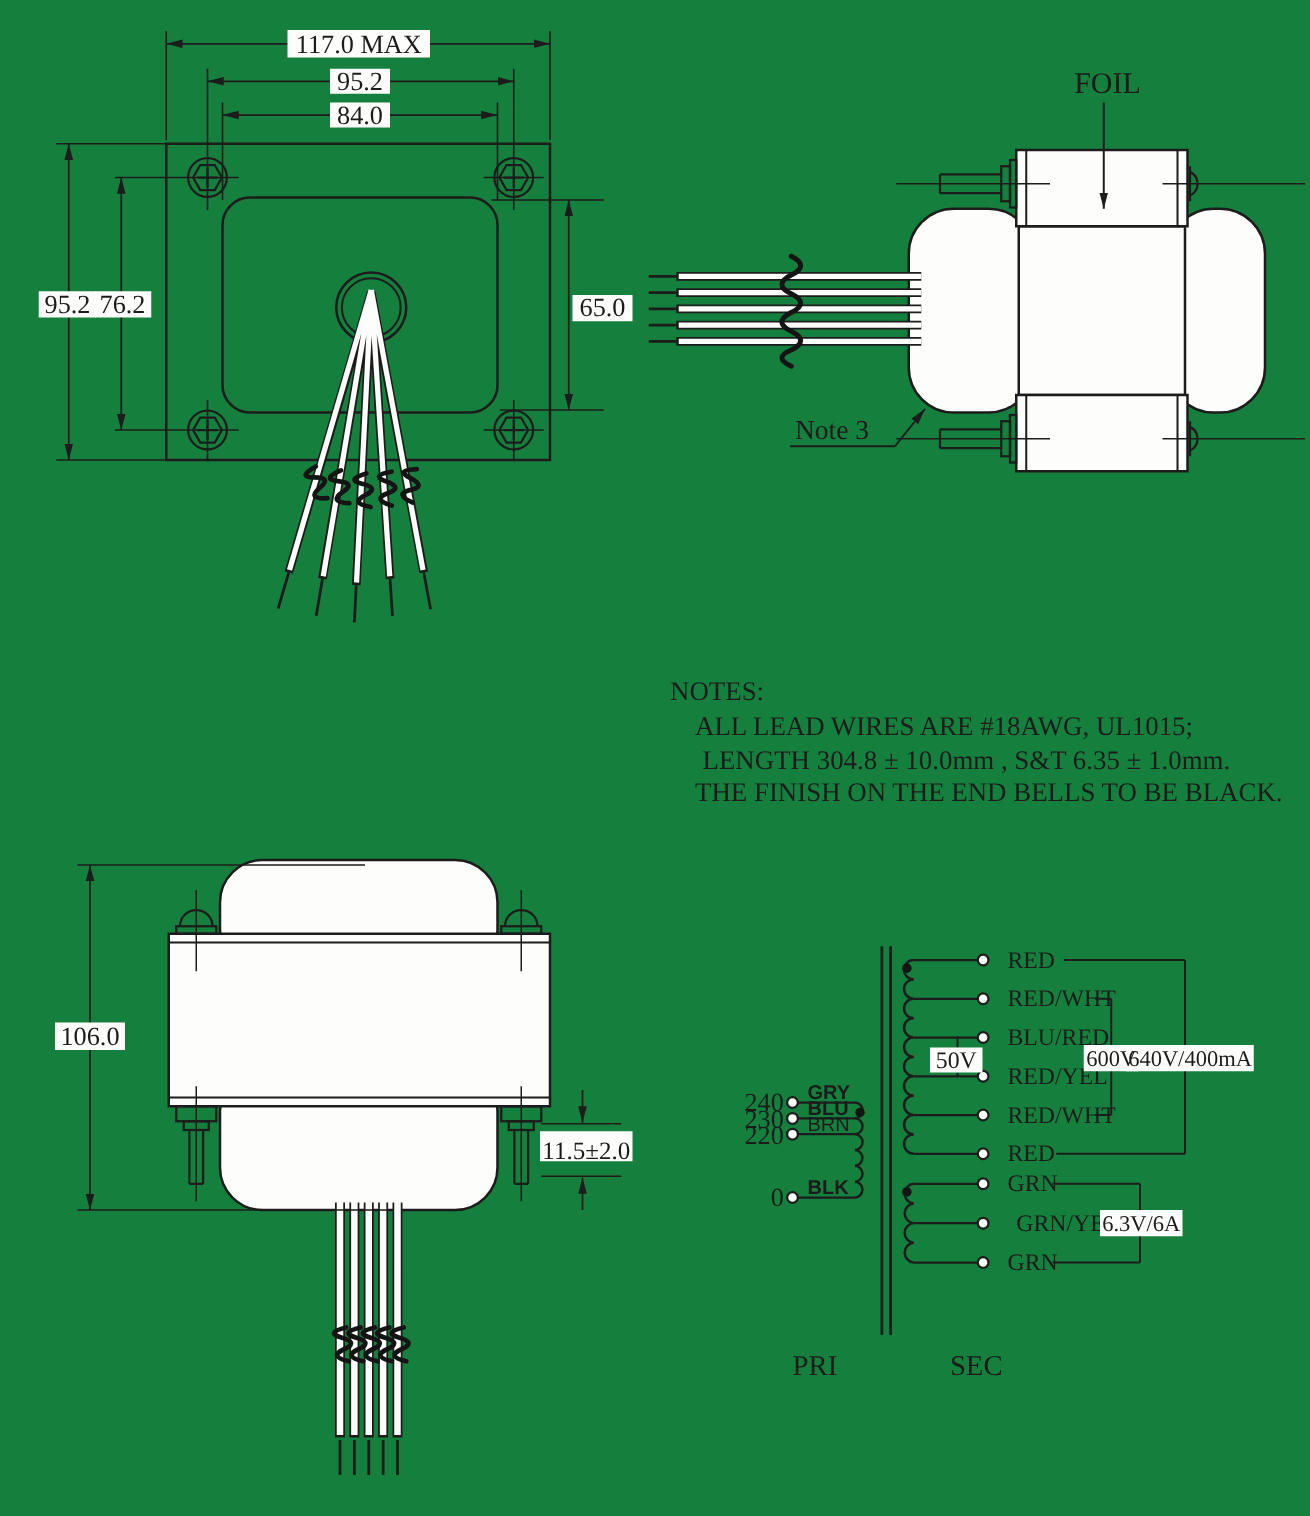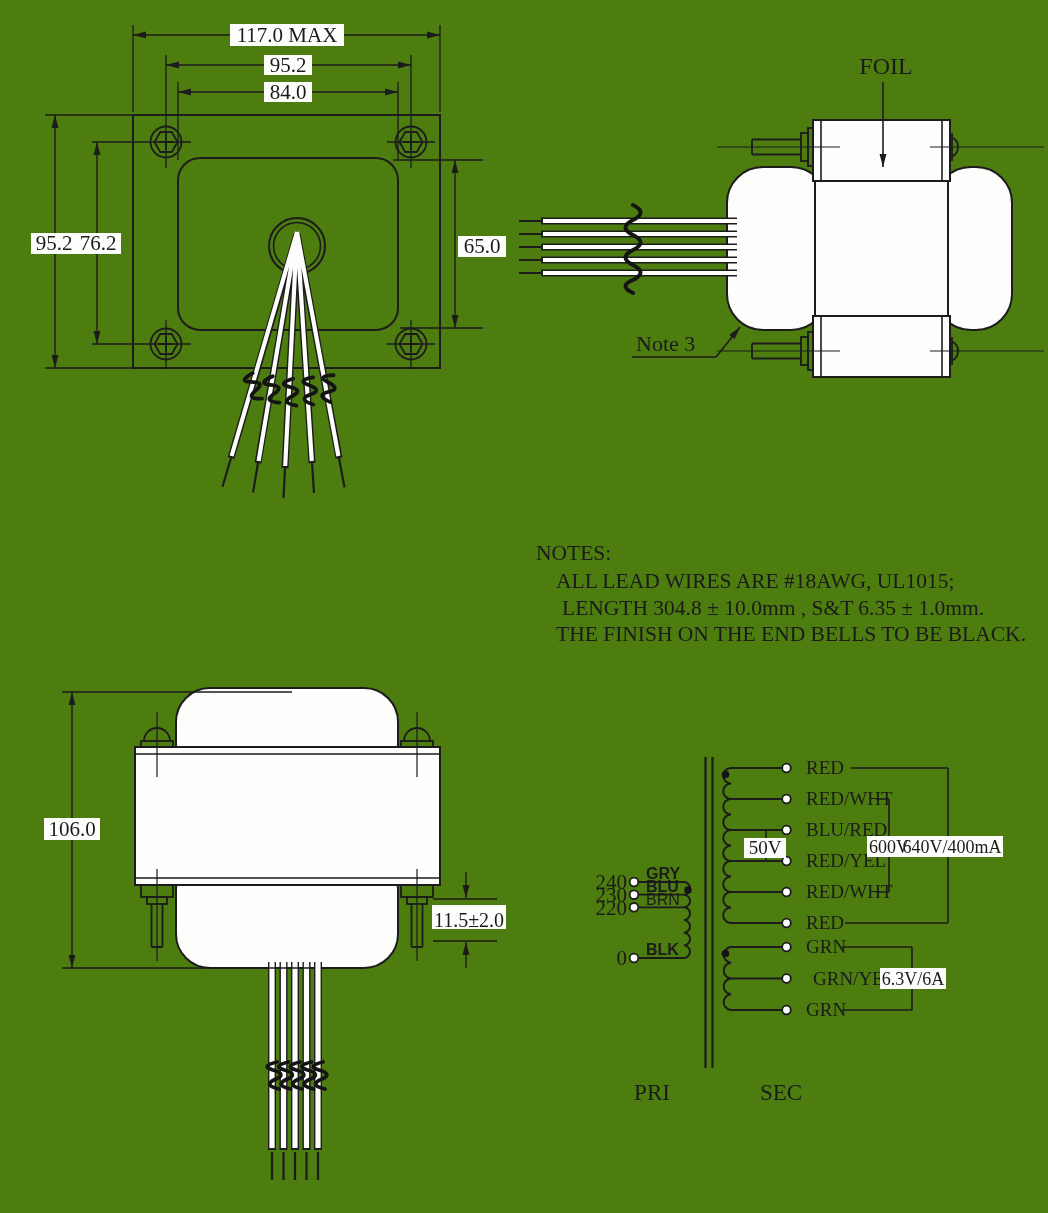--- a/index.html
+++ b/index.html
@@ -1,16 +1,16 @@
 <!DOCTYPE html>
 <html><head>
 <meta charset="utf-8">
 <style>
   html,body{margin:0;padding:0;background:#ffffff;}
-  #page{position:relative;width:1048px;height:1213px;background:#4d7c0f;overflow:hidden;
+  #page{position:relative;width:1048px;height:1213px;background:#15803d;overflow:hidden;
         font-family:"Liberation Serif", serif;}
   svg{display:block;}
   text{fill:#1b1b1b;}
   .dim{font-size:21px;}
   .dimbg{fill:#fdfdfb;}
   .lbl{font-size:19px;}
   .wirecolor{font-family:"Liberation Sans", sans-serif;font-weight:700;font-size:16px;}
   .wirecolor.thin{font-weight:400;}
   .big{font-size:24px;}
   .sect{font-size:23px;}

